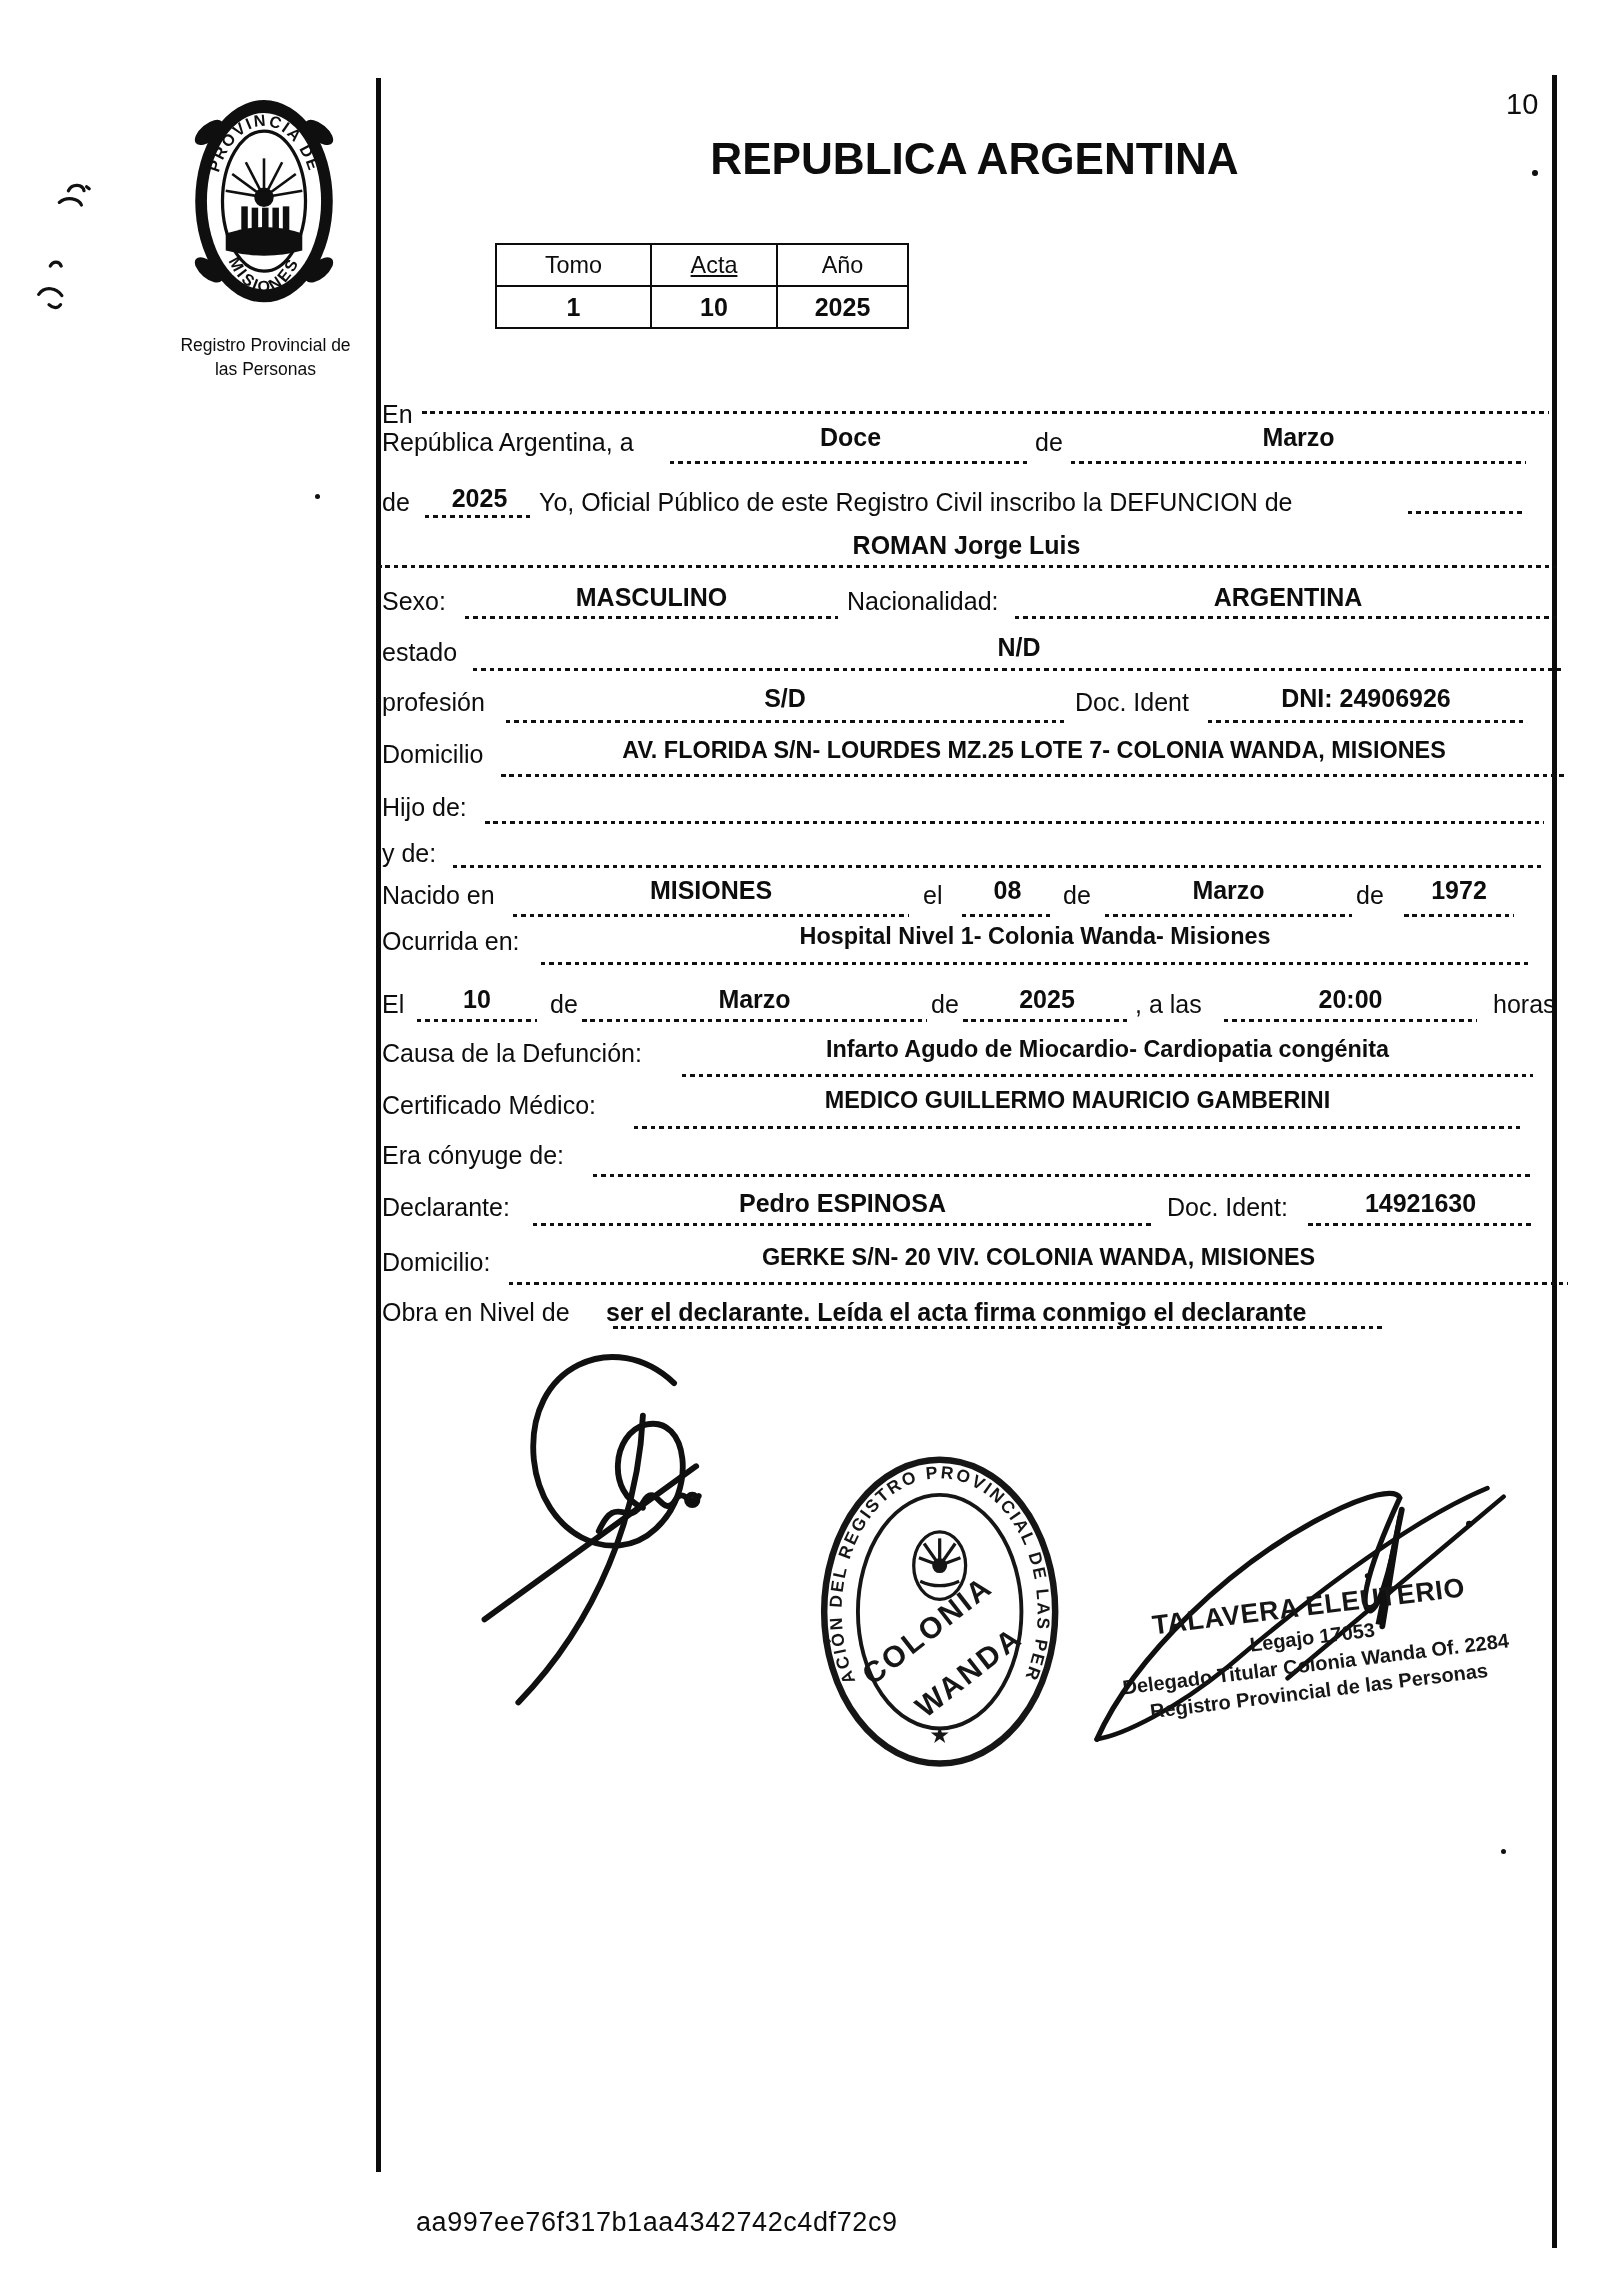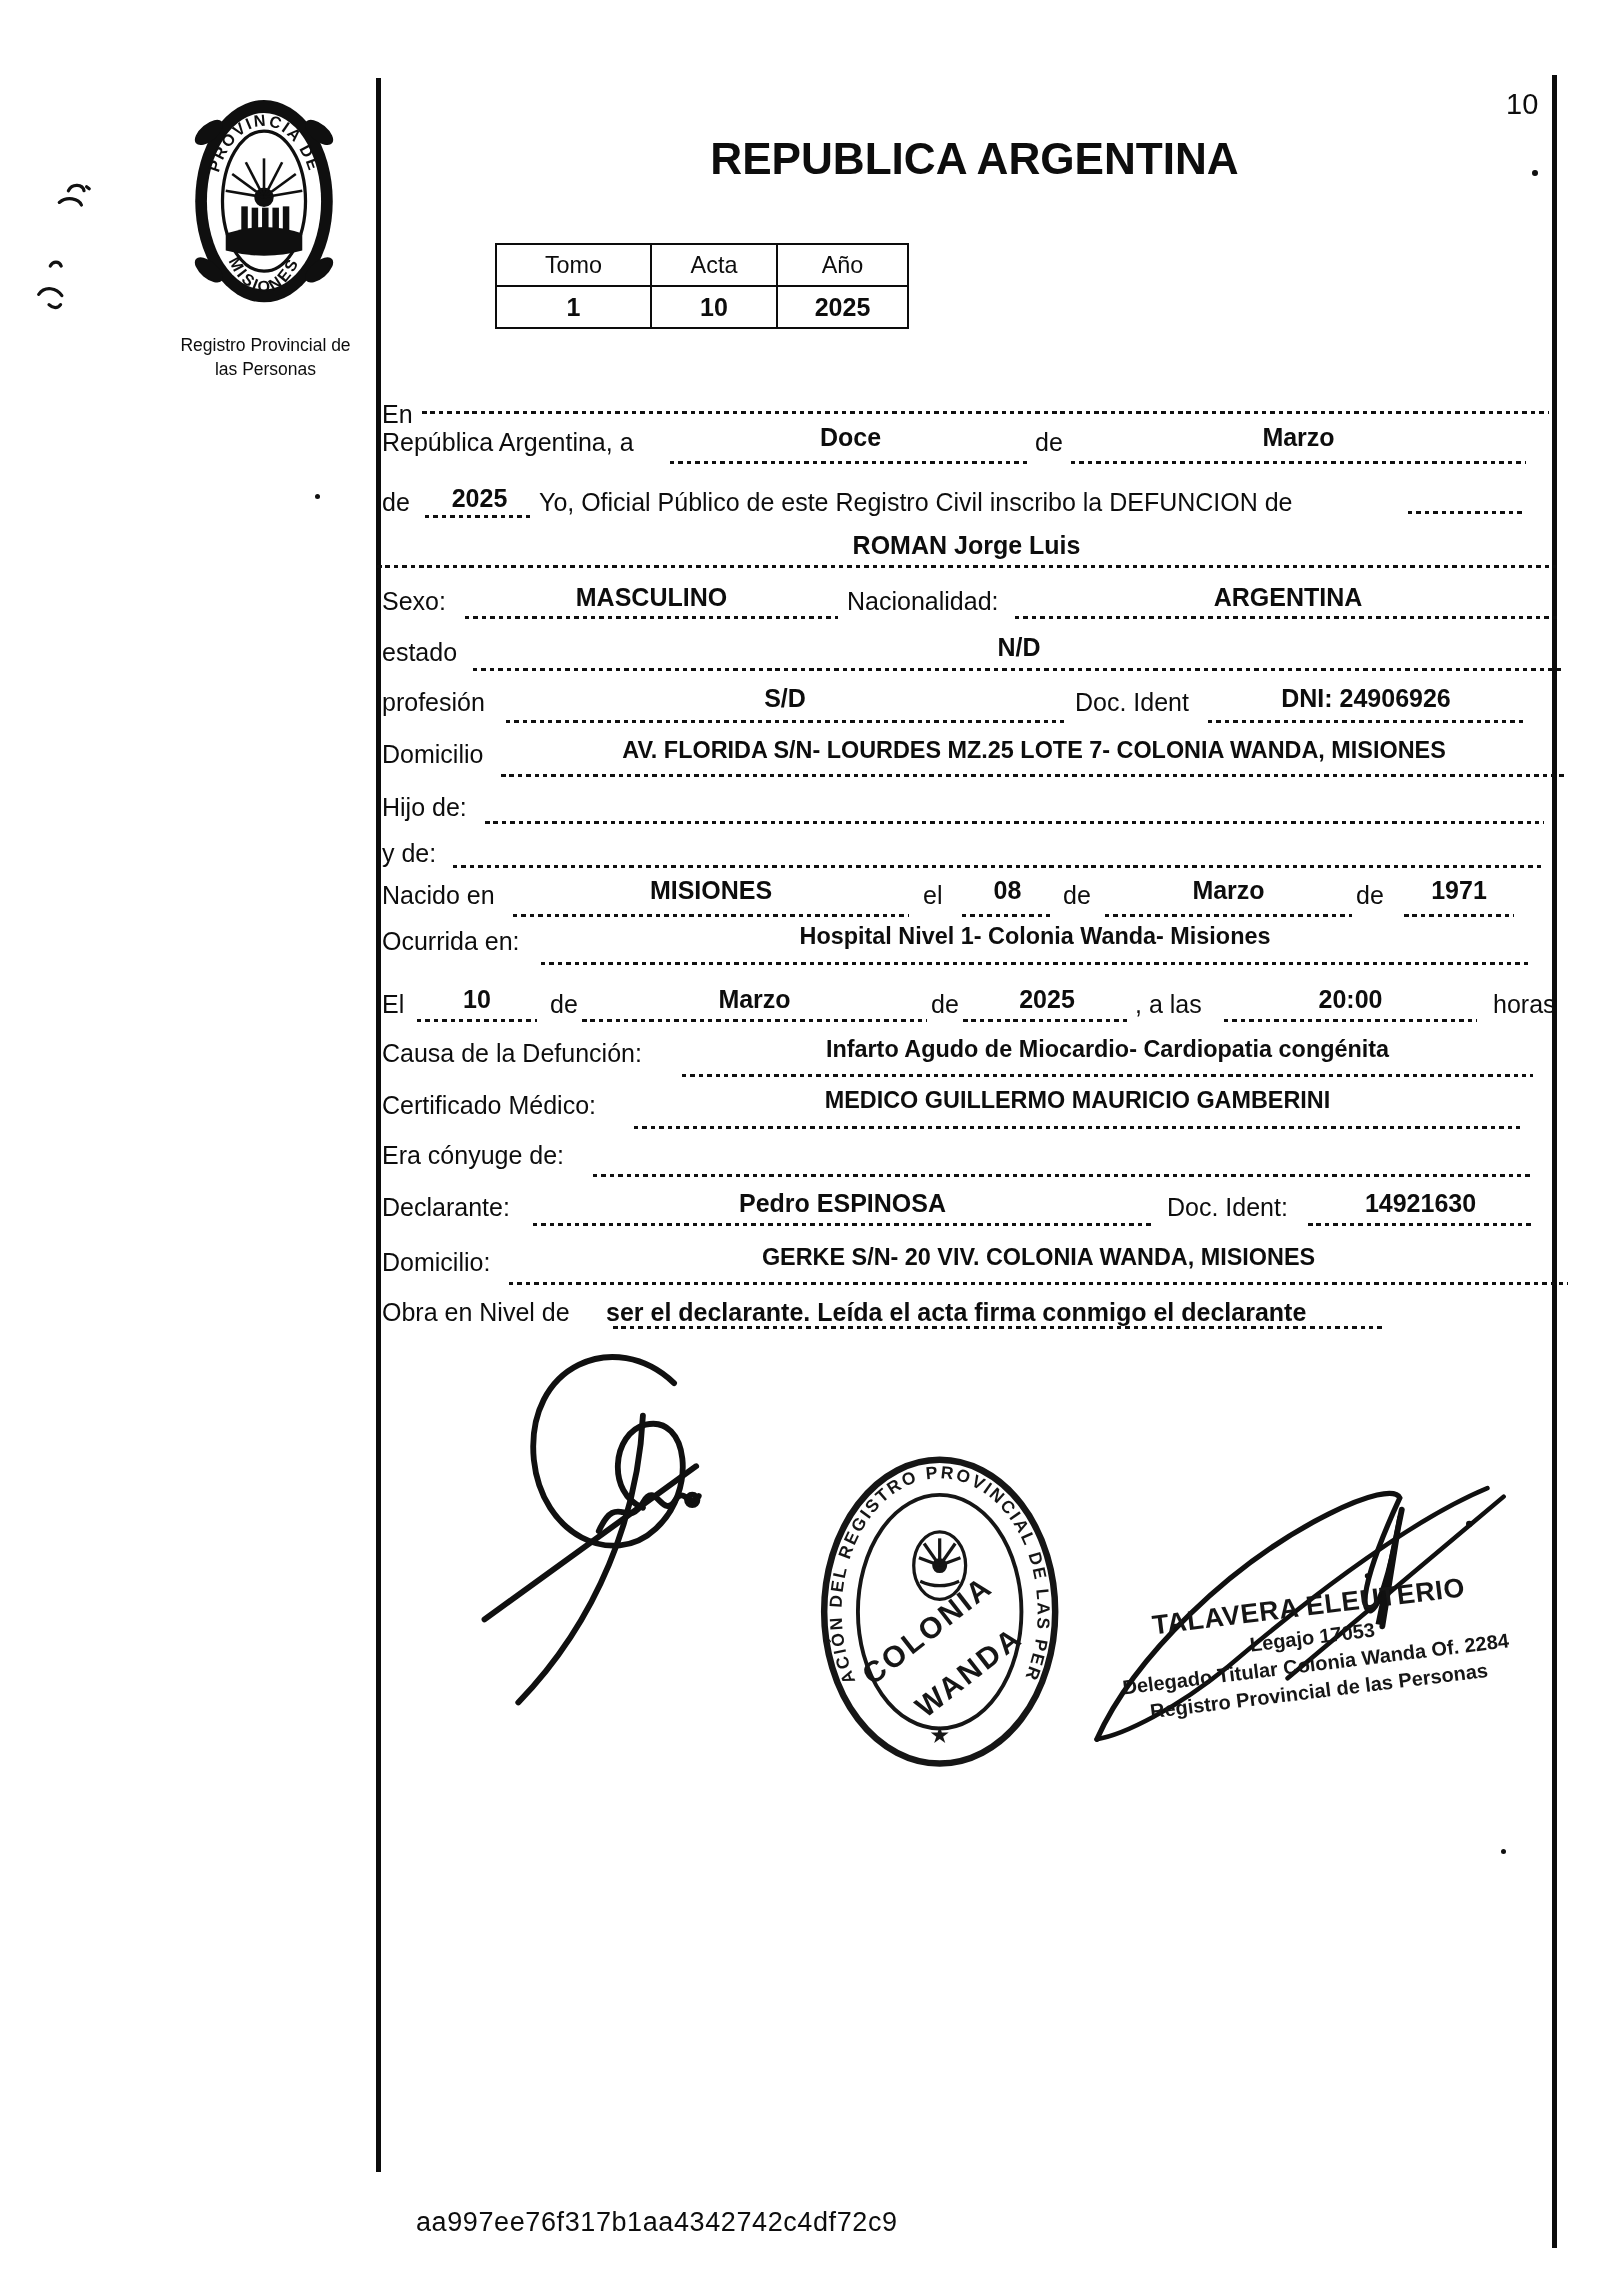--- a/index.html
+++ b/index.html
@@ -10,21 +10,21 @@
   .val{font-size:25px;line-height:1.05;font-weight:700;text-align:center;}
   .sm{font-size:23.4px;}
   .dl{position:absolute;height:3.2px;
       background:repeating-linear-gradient(90deg,#101010 0 4.5px,transparent 4.5px 8.4px);}
   .vline{position:absolute;background:#0c0c0c;}
   .title{position:absolute;left:669px;top:133px;width:611px;text-align:center;
          font-size:45px;font-weight:700;letter-spacing:0;transform:scaleX(0.98);}
   .rt{position:absolute;left:495px;top:243px;border-collapse:collapse;border-radius:14px;}
   .rt td{border:2.6px solid #0c0c0c;text-align:center;vertical-align:middle;
          height:38px;font-size:23.4px;}
-  .rt .c1{width:151px;} .rt .c2{width:122px;} .rt .c3{width:127px;}
+  .rt .c1{width:151px;} .rt .c2{width:122px;text-decoration:underline;} .rt .c3{width:127px;}
   .rt .v{font-size:25px;font-weight:700;}
   .typebox{position:absolute;left:1055px;top:247px;width:439px;height:51px;
            border:3.2px solid #0c0c0c;line-height:51px;text-align:center;
            font-size:29px;letter-spacing:1.9px;}
   .orgline{position:absolute;left:168px;width:195px;text-align:center;font-size:17.5px;}
   .pagenum{position:absolute;left:1506px;top:88px;font-size:29px;}
   .hash{position:absolute;left:416px;top:2207px;font-size:27px;letter-spacing:0.6px;}
   .official{position:absolute;left:1099px;top:1591px;width:429px;
             transform:rotate(-7deg);color:#161616;text-align:center;}
   .official .nm{font-size:27px;font-weight:700;letter-spacing:0.6px;}
@@ -150,21 +150,21 @@
   <span class="abs lbl" style="left:382px;top:840px">y de:</span>
   <div class="dl" style="left:453px;top:865px;width:1092px"></div>
 
   <span class="abs lbl" style="left:382px;top:882px">Nacido en</span>
   <span class="abs val" style="left:513px;top:877px;width:396px">MISIONES</span>
   <span class="abs lbl" style="left:923px;top:882px">el</span>
   <span class="abs val" style="left:962px;top:877px;width:91px">08</span>
   <span class="abs lbl" style="left:1063px;top:882px">de</span>
   <span class="abs val" style="left:1105px;top:877px;width:247px">Marzo</span>
   <span class="abs lbl" style="left:1356px;top:882px">de</span>
-  <span class="abs val" style="left:1404px;top:877px;width:110px">1971</span>
+  <span class="abs val" style="left:1404px;top:877px;width:110px">1972</span>
   <div class="dl" style="left:513px;top:914px;width:396px"></div>
   <div class="dl" style="left:962px;top:914px;width:91px"></div>
   <div class="dl" style="left:1105px;top:914px;width:247px"></div>
   <div class="dl" style="left:1404px;top:914px;width:110px"></div>
 
   <span class="abs lbl" style="left:382px;top:928px">Ocurrida en:</span>
   <span class="abs val sm" style="left:541px;top:924px;width:988px">Hospital Nivel 1- Colonia Wanda- Misiones</span>
   <div class="dl" style="left:541px;top:962px;width:988px"></div>
 
   <span class="abs lbl" style="left:382px;top:991px">El</span>

